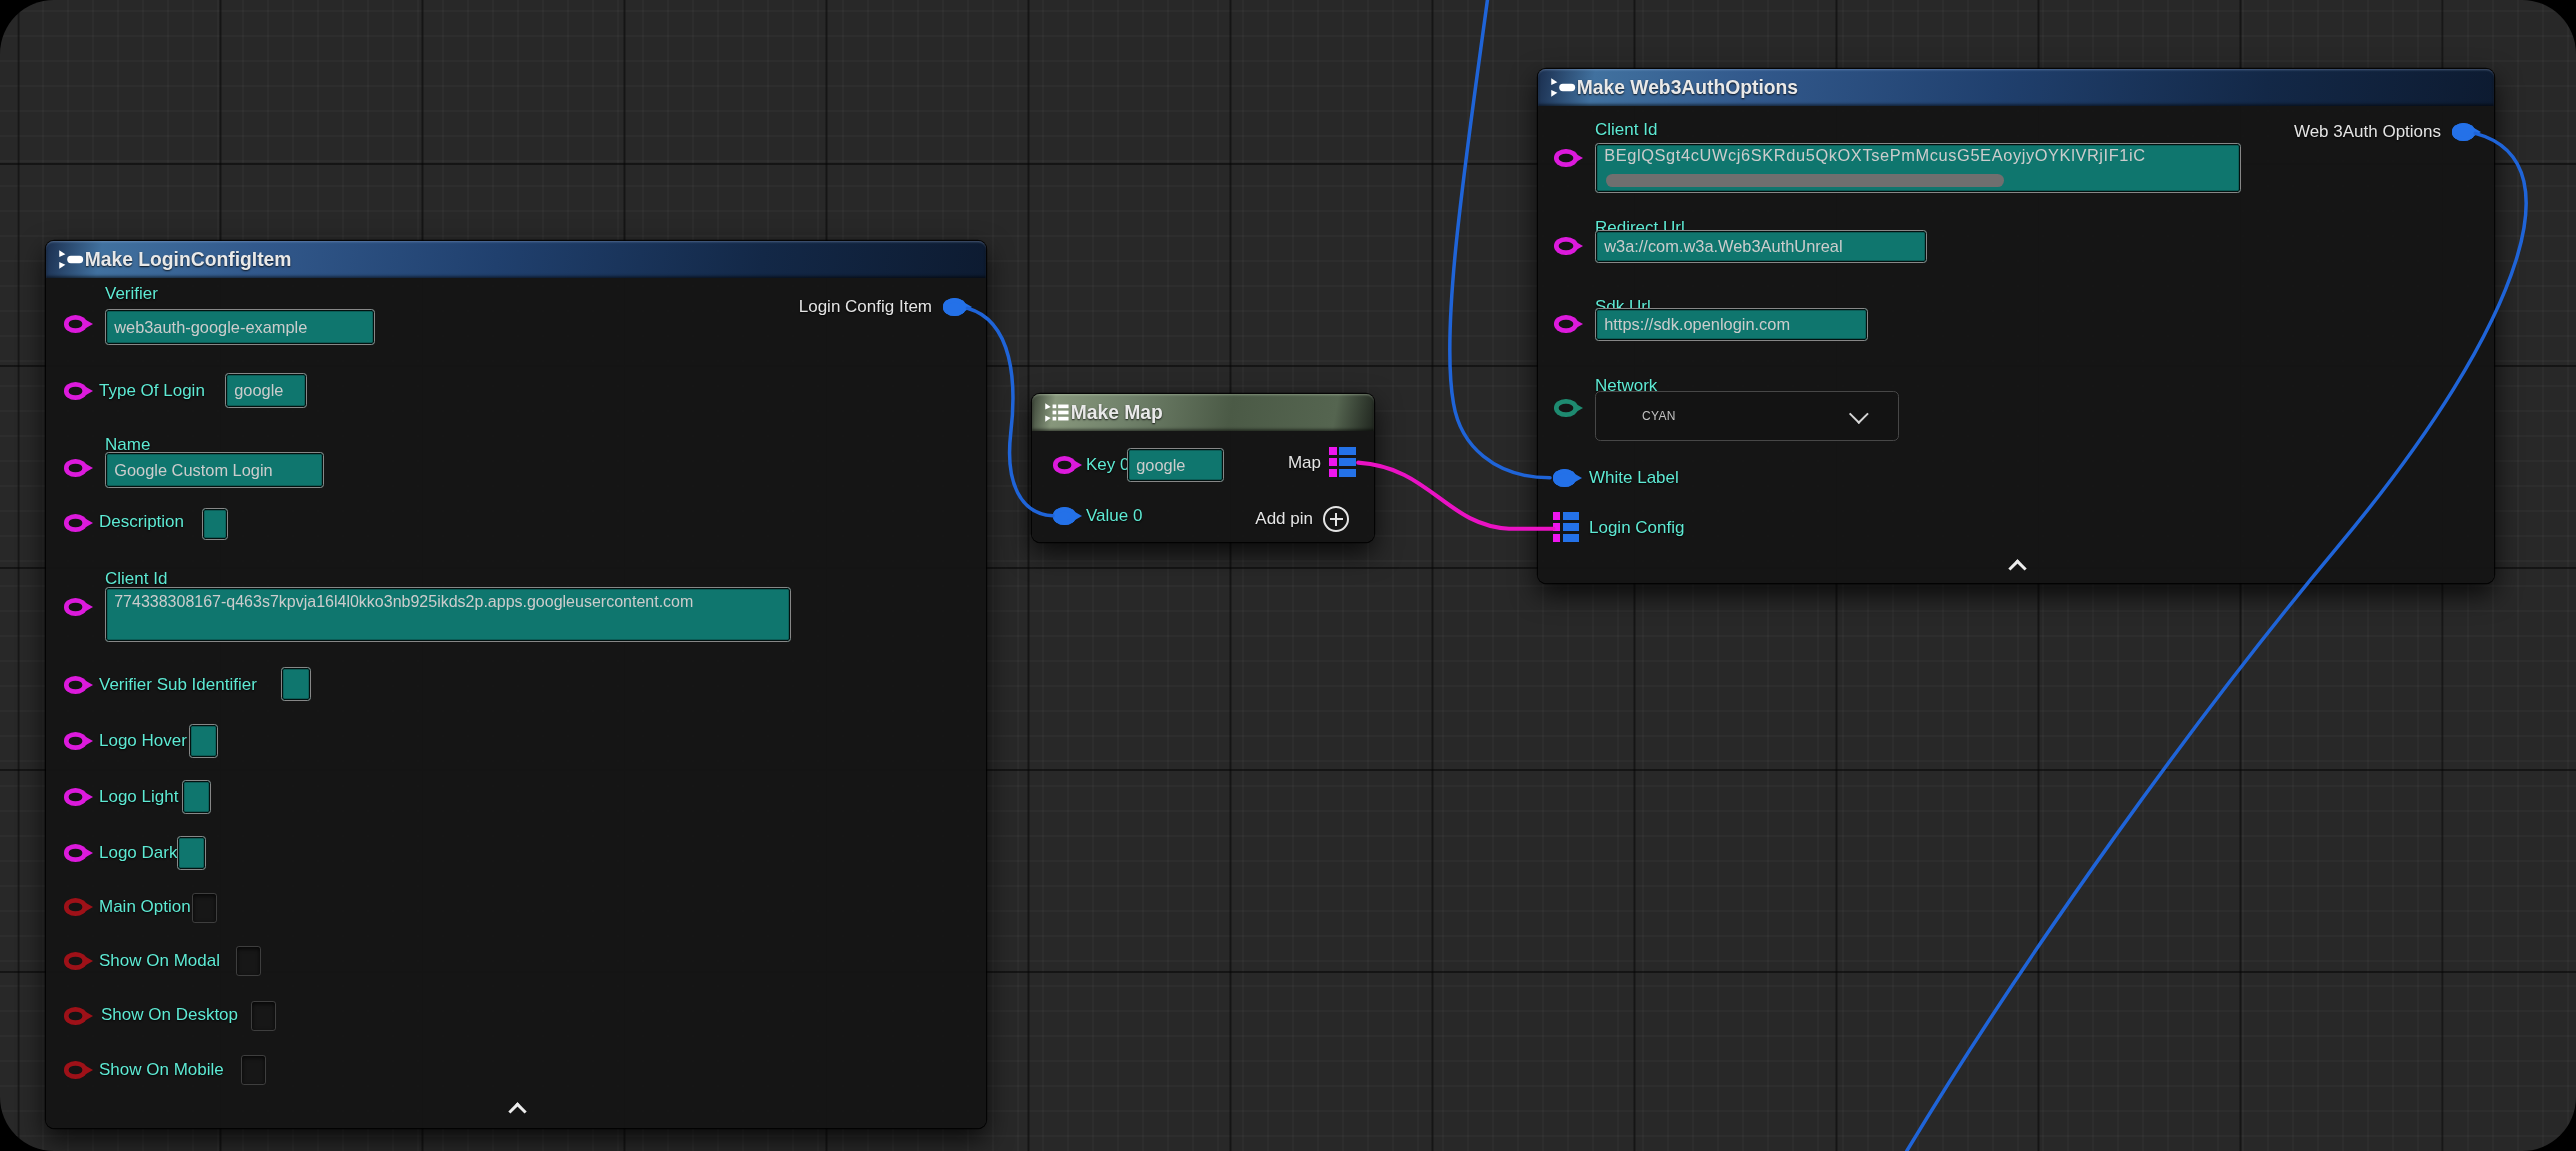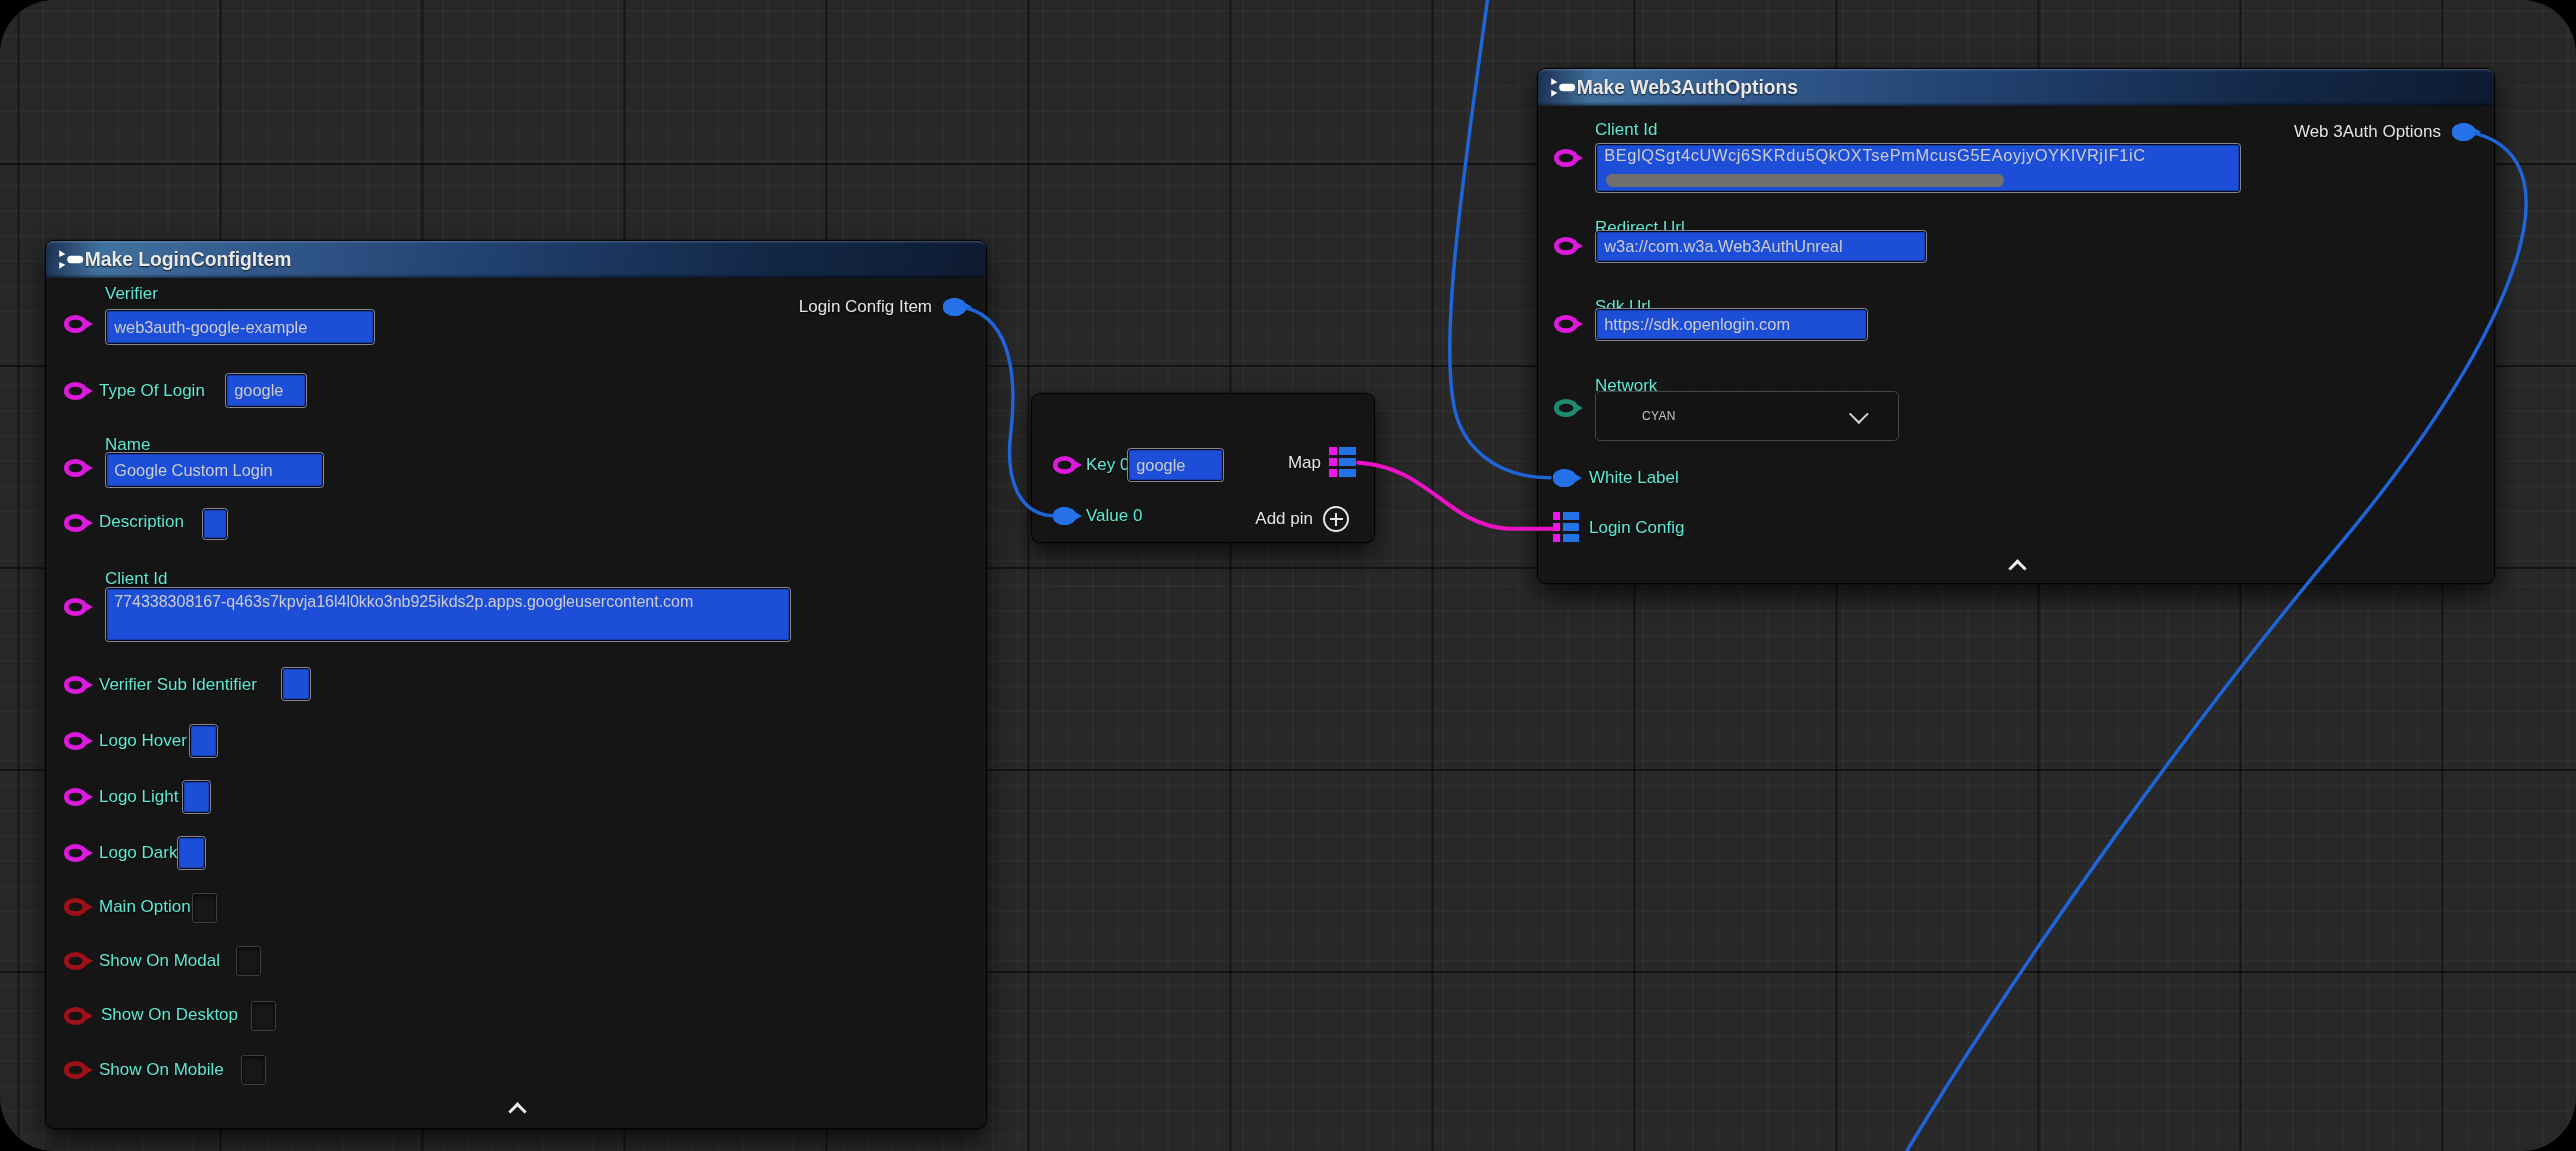--- a/index.html
+++ b/index.html
@@ -27,21 +27,21 @@
   .hicon{flex:0 0 auto;display:block;}
   .lbl{position:absolute;font-size:17px;color:#5eead4;text-shadow:0 1.2px 1.8px rgba(0,0,0,.9);
     white-space:nowrap;line-height:20px;}
   .rlbl{position:absolute;font-size:17px;color:#e4e4e4;text-shadow:0 1.2px 1.8px rgba(0,0,0,.9);
     white-space:nowrap;line-height:20px;text-align:right;}
   .pin{position:absolute;width:23.4px;height:17.5px;border-radius:50%;box-sizing:border-box;
     background:#141414;box-shadow:inset 0 0 0 4.7px var(--pc);z-index:3;}
   .pin::after{content:"";position:absolute;left:22px;top:50%;transform:translateY(-50%);
     border-left:7px solid var(--pc);border-top:4.7px solid transparent;border-bottom:4.7px solid transparent;}
   .pin.solid{background:var(--pc);}
-  .tin{position:absolute;box-sizing:border-box;background:#1d4ed8;border:1.8px solid #878787;
+  .tin{position:absolute;box-sizing:border-box;background:#0f766e;border:1.8px solid #878787;
     border-radius:3.5px;color:#ccc;font-size:16.4px;display:flex;align-items:center;
     padding:0 8.2px;box-shadow:inset 0 0 0 1.2px rgba(0,0,0,.85);white-space:nowrap;overflow:hidden;}
   .tin.multi{display:block;white-space:normal;word-break:break-all;font-size:16px;line-height:22px;padding:2.9px 8.2px;}
   .cb{position:absolute;box-sizing:border-box;width:24.6px;height:30px;background:#171717;
     border:1.8px solid #3e3e3e;border-radius:2.9px;box-shadow:inset 0 1.8px 4.1px rgba(0,0,0,.8);}
   .dd{position:absolute;box-sizing:border-box;background:#131313;border:1.8px solid #474747;border-radius:5.3px;
     color:#c2c2c2;font-size:12px;letter-spacing:0.3px;display:flex;align-items:center;padding-left:46px;}
   .ddchev{position:absolute;right:32px;top:50%;width:11.7px;height:11.7px;margin-top:-9.4px;
     border-right:2.9px solid #d6d6d6;border-bottom:2.9px solid #d6d6d6;transform:rotate(45deg);}
   .chev{position:absolute;width:21px;height:14px;cursor:pointer;}
@@ -123,20 +123,33 @@
     <span class="cb" style="left:205px;top:760px;"></span>
 
     <span class="pin" style="--pc:var(--bool_pin);left:17.5px;top:820px;"></span>
     <span class="lbl" style="left:53px;top:819px;">Show On Mobile</span>
     <span class="cb" style="left:195px;top:814px;"></span>
 
     <span class="chev" style="left:461px;top:859px;"></span>
   </div>
 
   <div class="node" style="left:1032px;top:394px;width:342px;height:148px;">
+    <div class="hd green">
+      <svg class="hicon" width="27" height="21" viewBox="0 0 44 34">
+        <path d="M2 2 l9 6 -9 4 z" fill="#fff"></path>
+        <path d="M2 32 l9 -6 -9 -4 z" fill="#fff"></path>
+        <rect x="14" y="4" width="6" height="6" fill="#fff"></rect>
+          <rect x="23" y="4" width="17" height="6" fill="#fff"></rect>
+        <rect x="14" y="14" width="6" height="6" fill="#fff"></rect>
+          <rect x="23" y="14" width="17" height="6" fill="#fff"></rect>
+        <rect x="14" y="24" width="6" height="6" fill="#fff"></rect>
+          <rect x="23" y="24" width="17" height="6" fill="#fff"></rect>
+      </svg>
+      <span>Make Map</span>
+    </div>
 
     <span class="pin" style="--pc:var(--string_pin);left:21px;top:62px;"></span>
     <span class="lbl" style="left:54px;top:61px;">Key 0</span>
     <div class="tin" style="left:95px;top:54px;width:97px;height:34px;">google</div>
 
     <span class="rlbl" style="right:53px;top:59px;">Map</span>
     <span class="mapicon" style="left:297px;top:53px;">
       <i class="k"></i>
         <i class="v"></i>
         <i class="k"></i>

